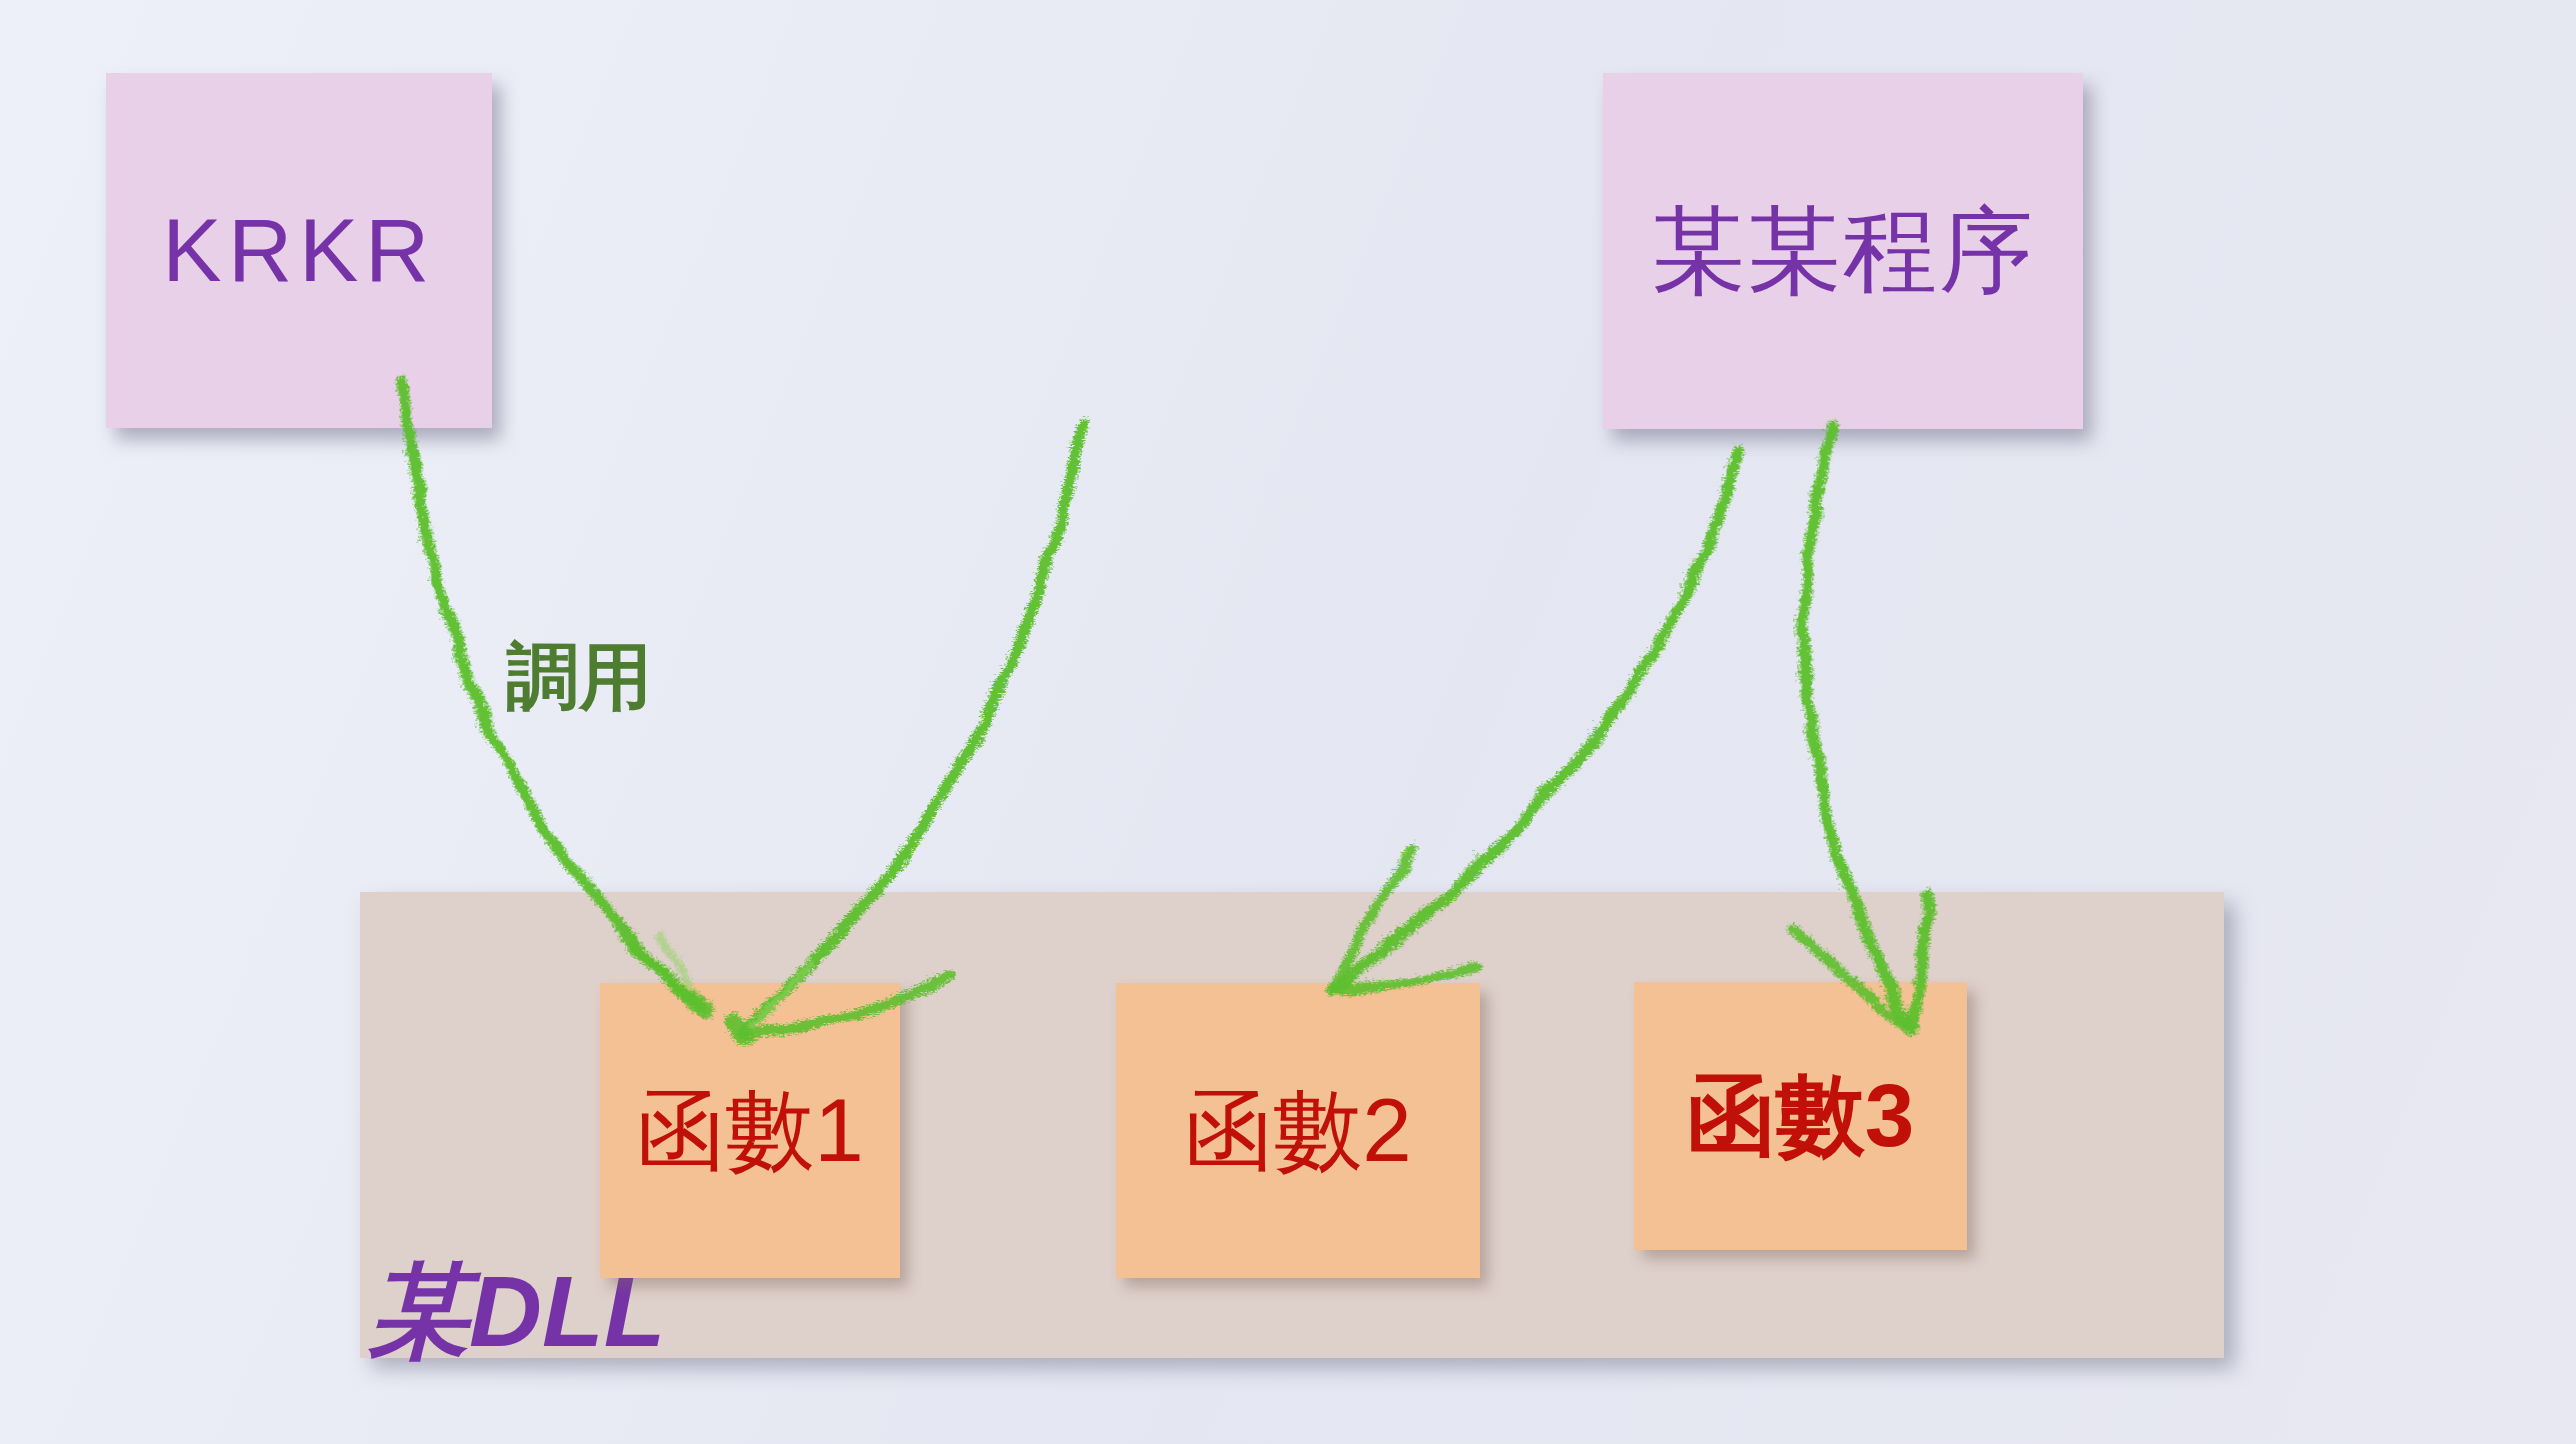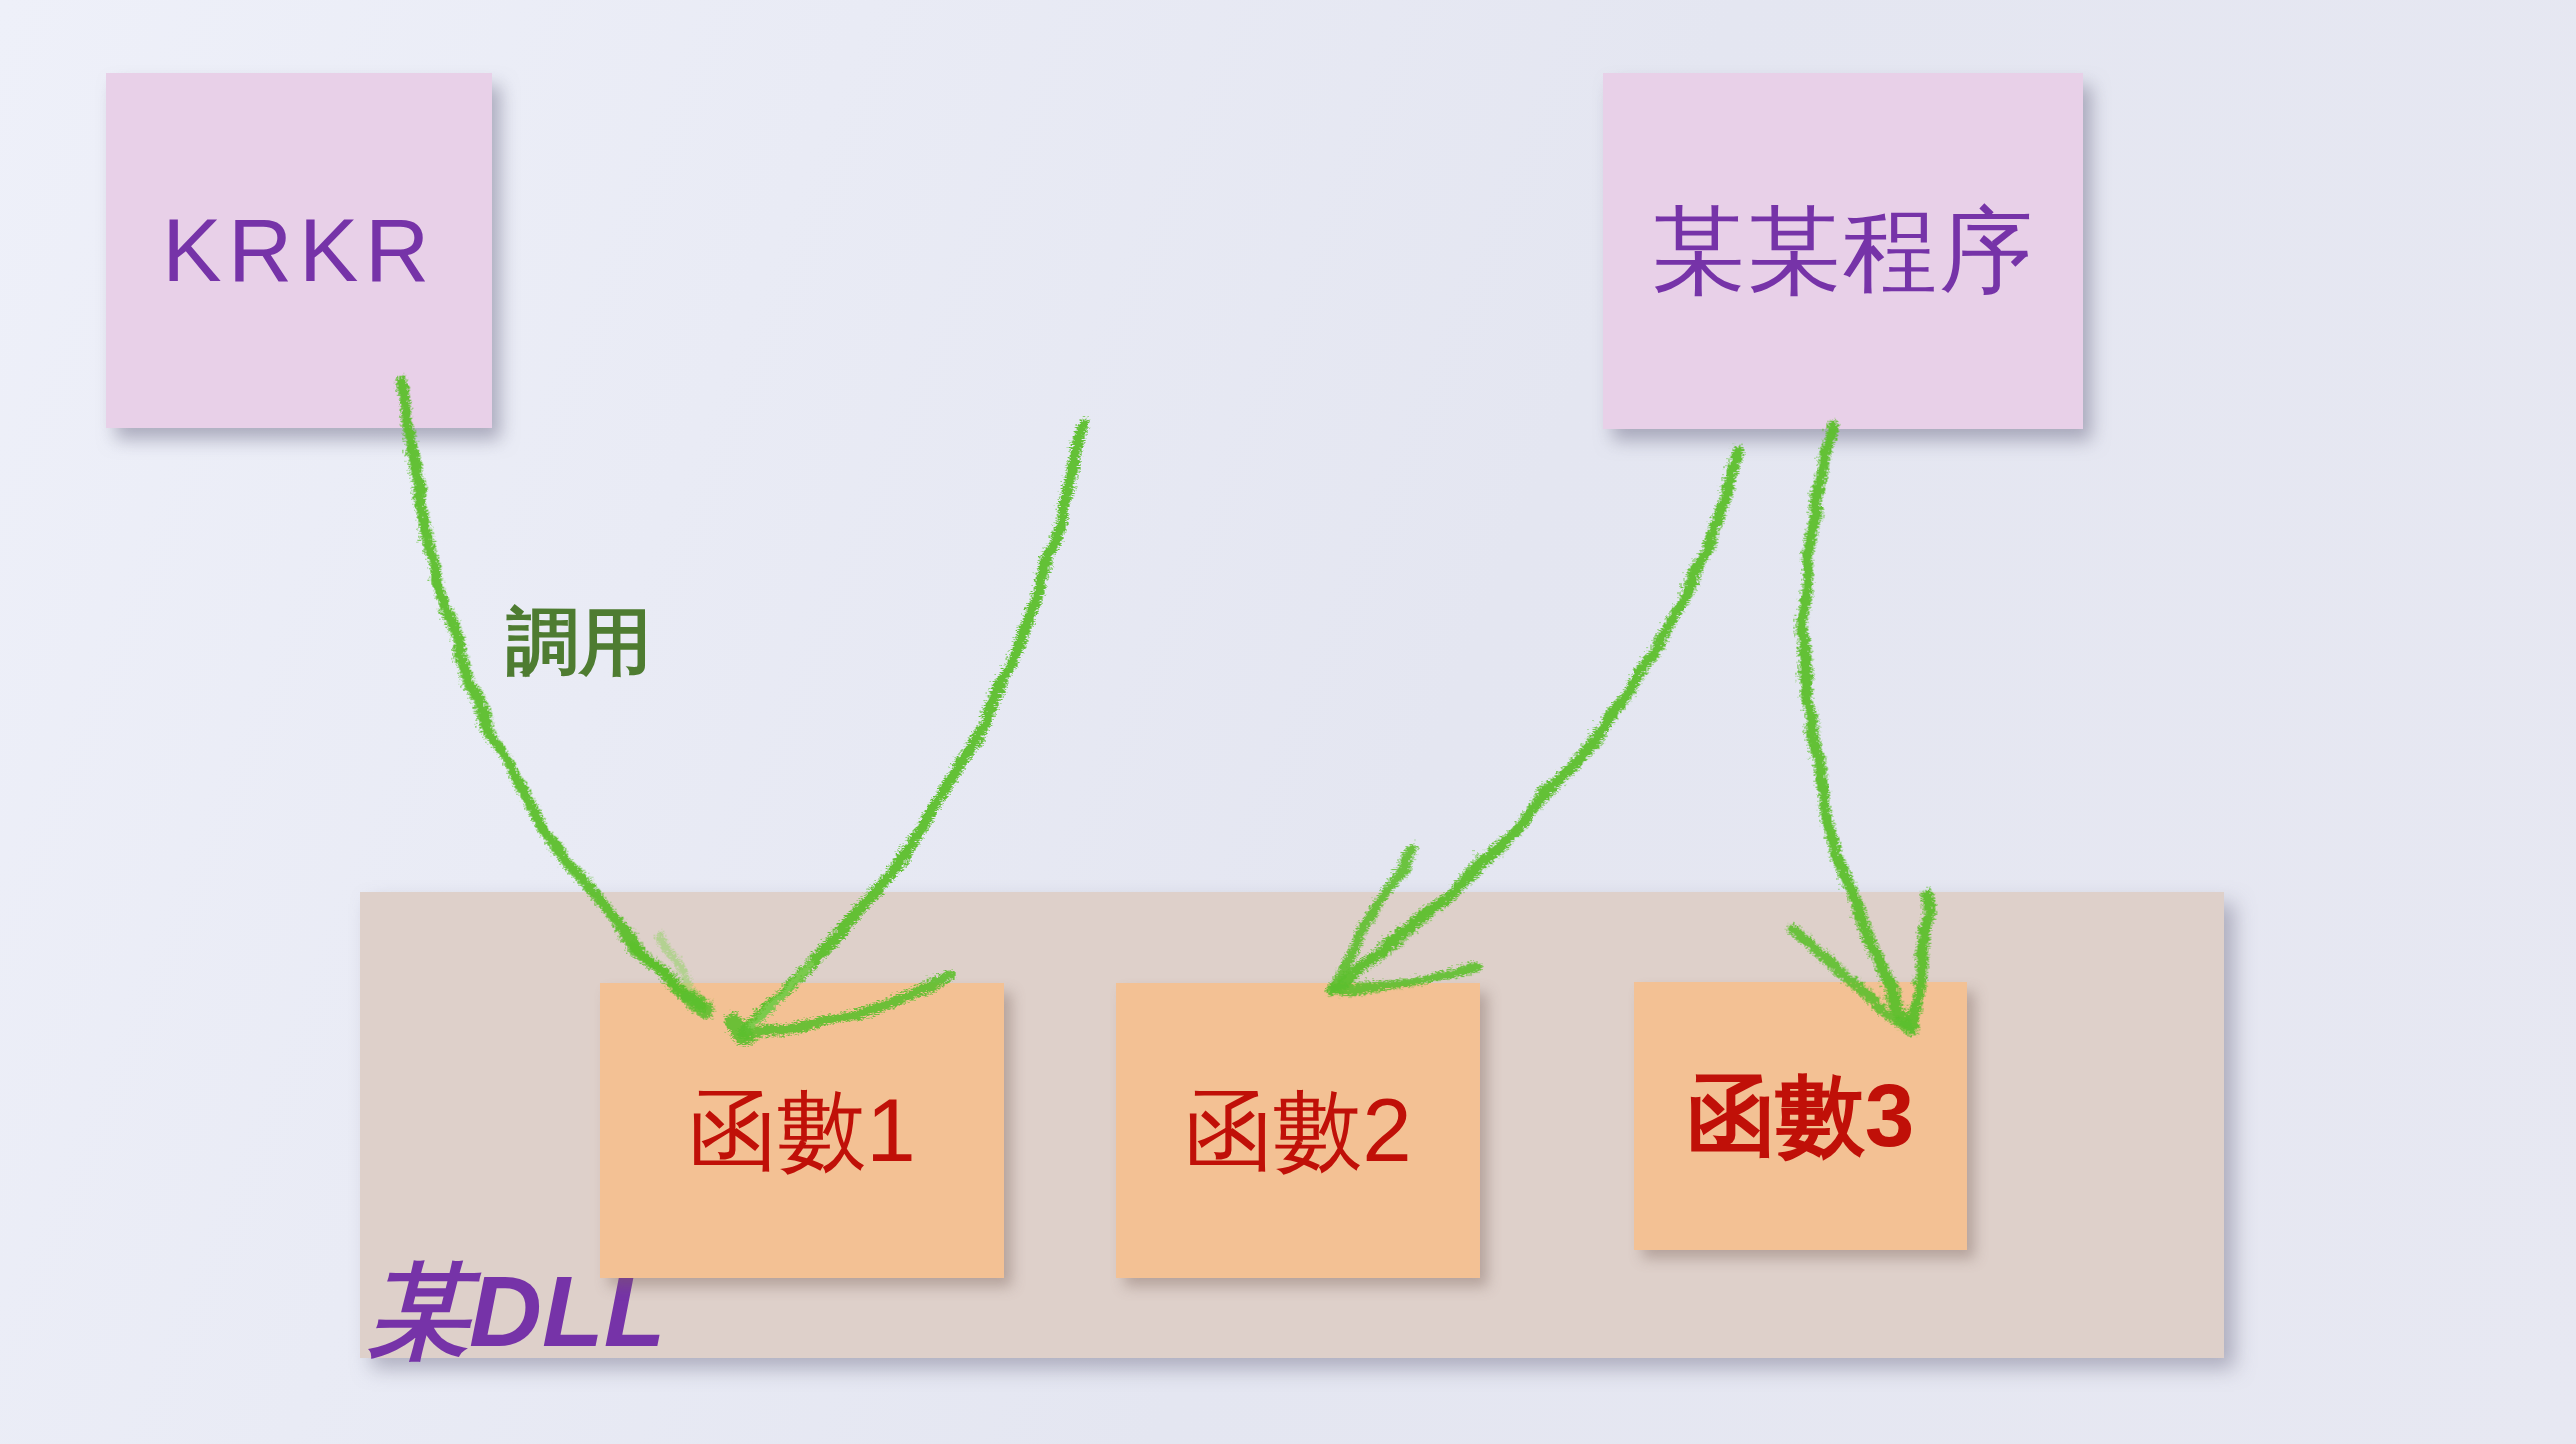--- a/index.html
+++ b/index.html
@@ -28,21 +28,21 @@
     letter-spacing: 1.9px;
     white-space: nowrap;
   }
   #box-krkr  { left: 106px;  top: 73px; width: 386px; height: 355px;
                font-size: 89px; letter-spacing: 6.6px; }
   #box-prog  { left: 819px;  top: 73px; width: 479px; height: 356px; }
   #box-prog2 { left: 1579px; top: 73px; width: 480px; height: 356px; margin-left: 24px; }
 
   #call-label {
     position: absolute;
-    left: 506px; top: 594px;
+    left: 506px; top: 629px;
     color: var(--call-label-green, #4e7c31);
     font-size: 73px;
     font-weight: bold;
     white-space: nowrap;
   }
 
   #dll-box {
     position: absolute;
     left: 360px; top: 892px;
     width: 1864px; height: 466px;
@@ -64,21 +64,21 @@
     position: absolute;
     display: flex;
     align-items: center;
     justify-content: center;
     background: var(--fn-fill, #f3c194);
     box-shadow: 8.4px 9.4px 13px rgba(125,100,92,0.42);
     color: var(--fn-text, #c01008);
     font-size: 89px;
     white-space: nowrap;
   }
-  #fn1 { left: 600px;  top: 983px; width: 404px; height: 295px; }
+  #fn1 { left: 600px;  top: 983px; width: 300px; height: 295px; }
   #fn2 { left: 1116px; top: 983px; width: 364px; height: 295px; }
   #fn3 { left: 1634px; top: 982px; width: 333px; height: 268px; font-weight: bold; }
 
   #arrows-layer {
     position: absolute;
     left: 0; top: 0;
     width: 2576px; height: 1444px;
     pointer-events: none;
     z-index: 5;
   }

